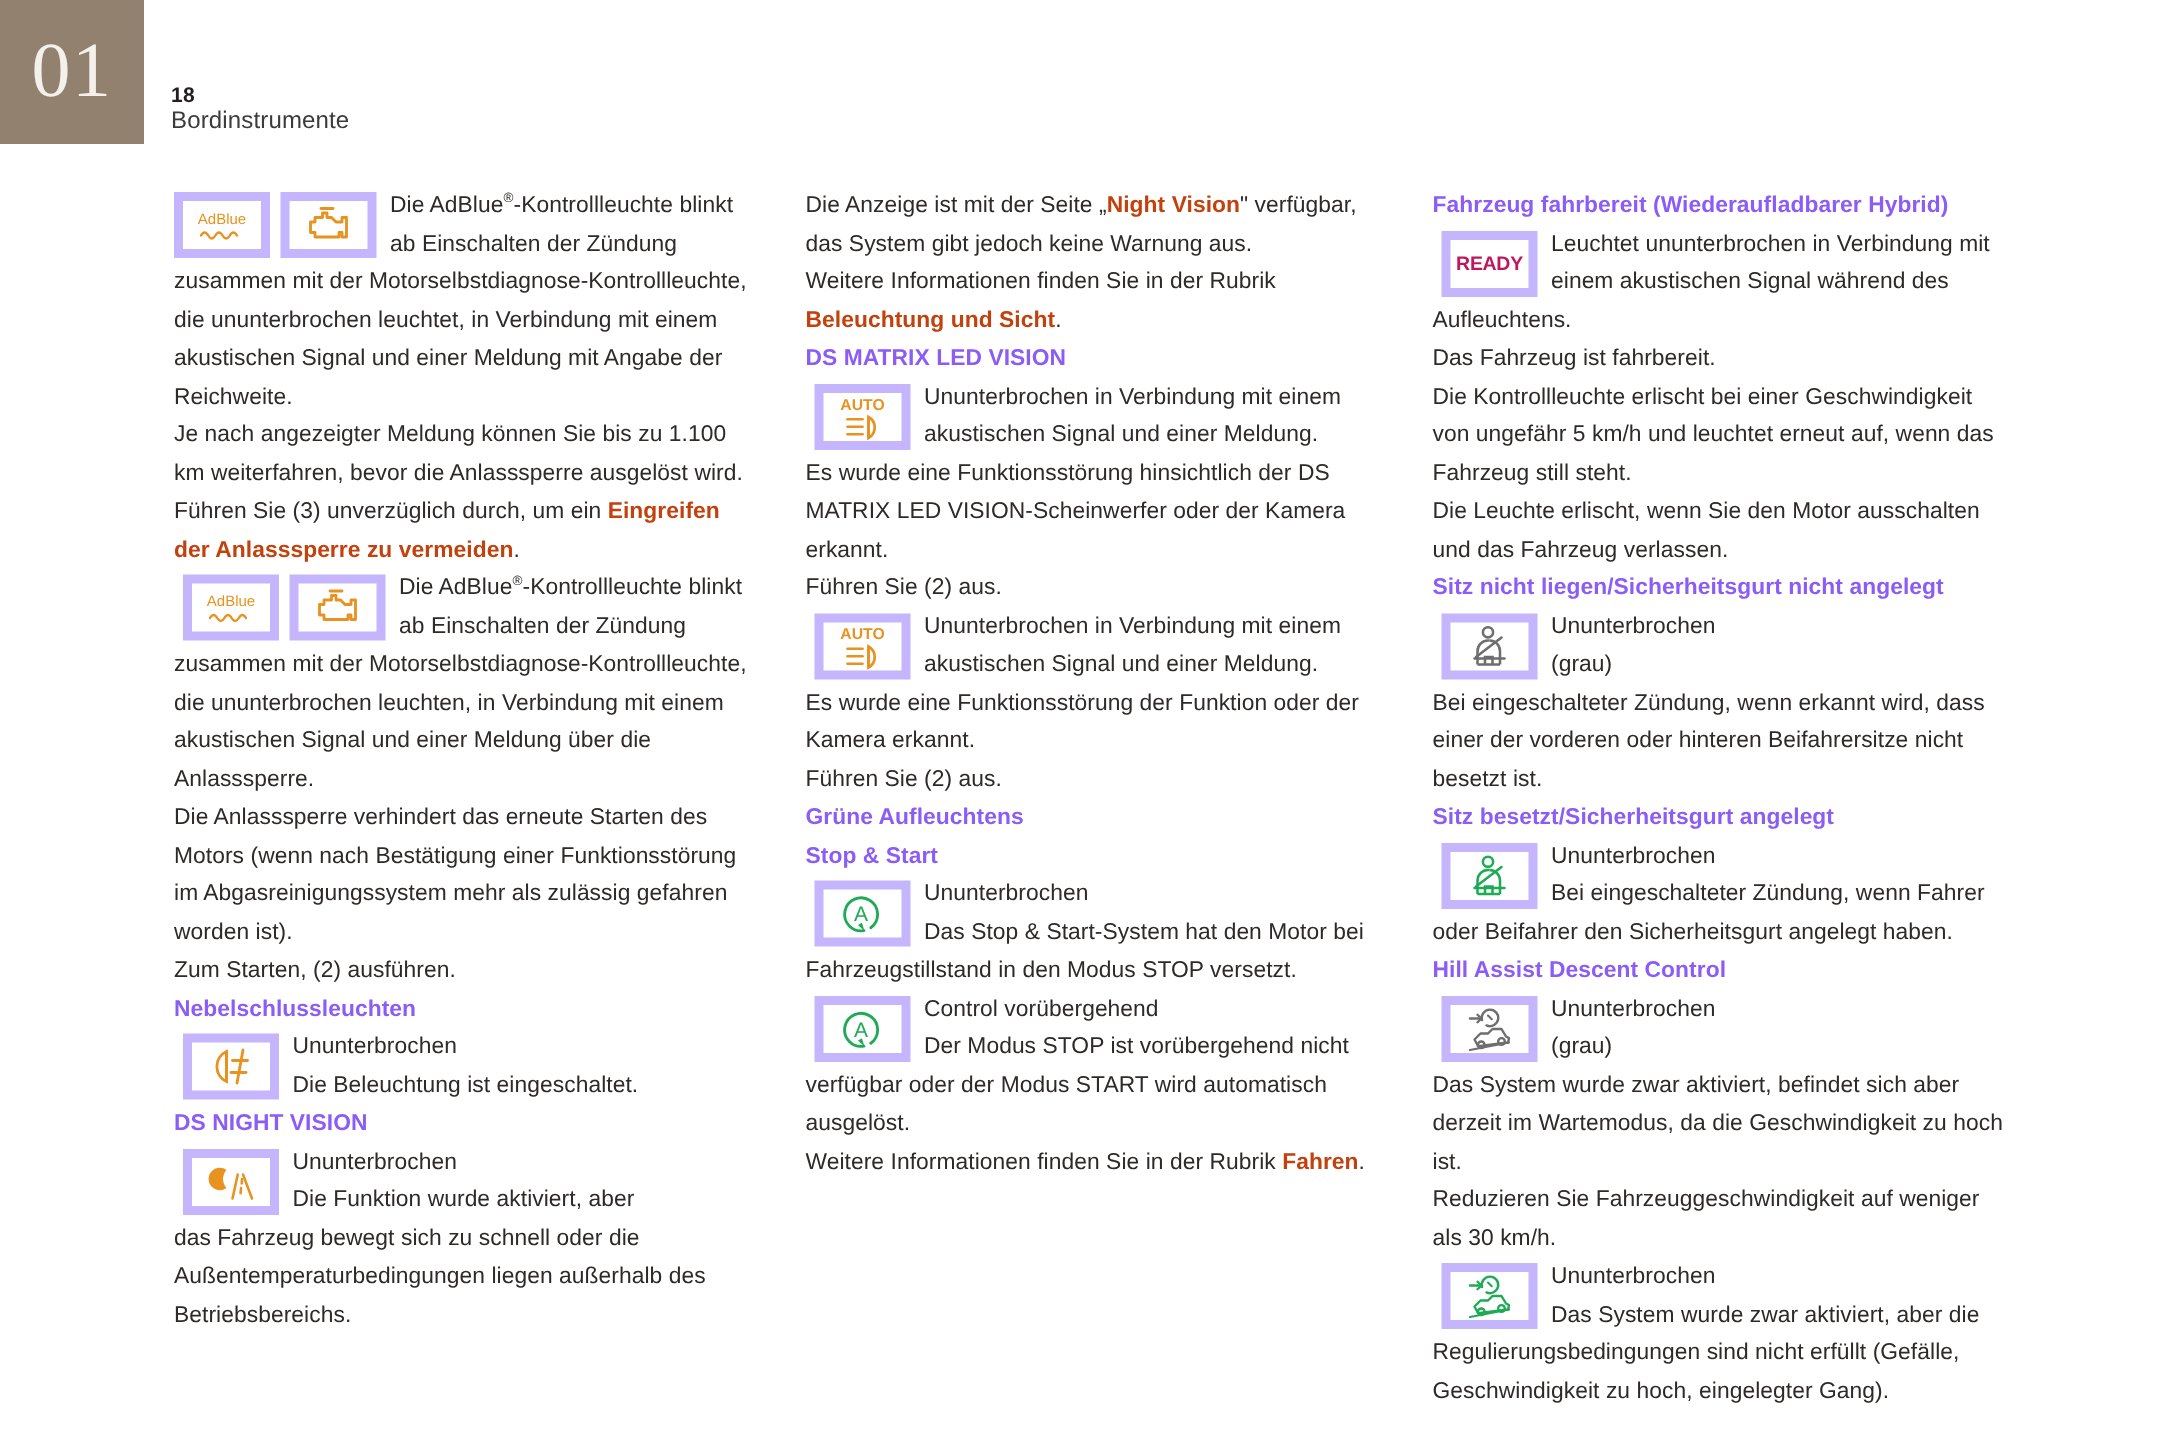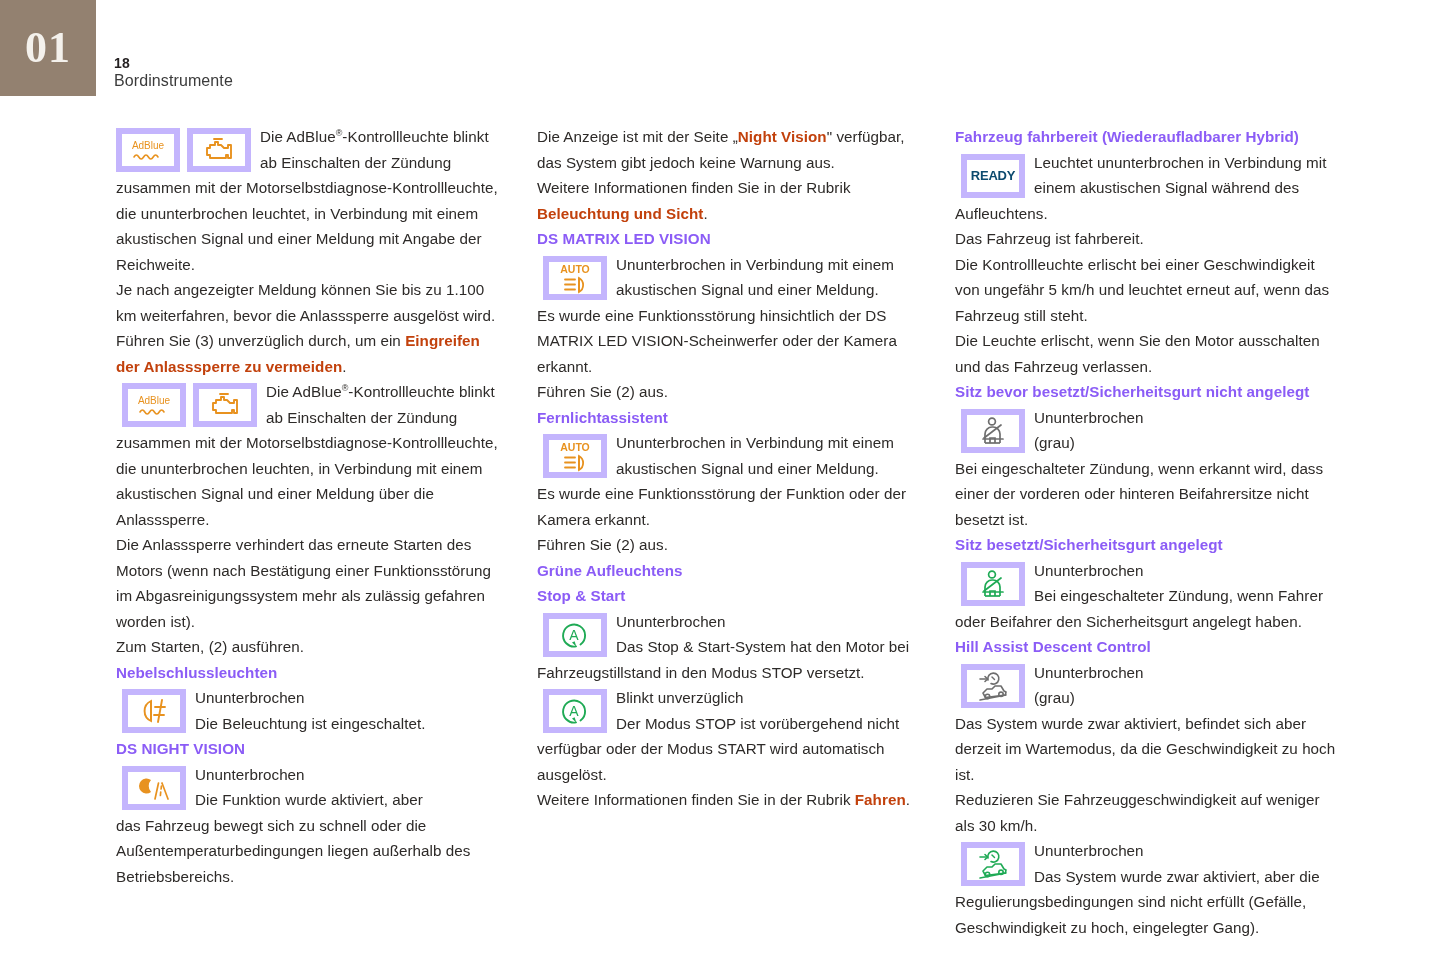--- a/index.html
+++ b/index.html
@@ -12,22 +12,22 @@
     position:relative;
   }
   
   .chapter-badge{
     position:absolute;left:0;top:0;width:96px;height:96px;
     background:#938170;
     display:flex;align-items:center;justify-content:center;
   }
   .chapter-badge span{
     font-family:"Liberation Serif", serif;
-    font-size:44px;color:#f4f1ec;letter-spacing:1px;line-height:1;
-    font-weight:700;
+    font-size:52px;color:#f4f1ec;letter-spacing:1px;line-height:1;
+    font-weight:400;
   }
   .header-text{
     position:absolute;left:114px;top:55px;
   }
   .header-text .pagenum{
     font-size:14px;font-weight:bold;line-height:16px;color:#231f20;
     letter-spacing:.2px;
   }
   .header-text .section{
     font-size:16px;font-weight:400;line-height:20px;color:#3b3b3b;
@@ -80,21 +80,21 @@
     background:#fff;
     box-sizing:border-box;
     display:flex;align-items:center;justify-content:center;
     flex:0 0 auto;
   }
   .icon + .icon{margin-left:7px;}
   .icon svg{display:block;}
   .icon .txt{
     font-size:13px;font-weight:bold;letter-spacing:-.2px;
   }
-  .g{color:#0c4a6e;}
+  .g{color:#be185d;}
 </style>
 </head>
 <body>
 
 <div class="chapter-badge">
   <span>01</span>
 </div>
 <div class="header-text">
   <div class="pagenum">18</div>
   <div class="section">Bordinstrumente</div>
@@ -194,21 +194,20 @@
           <line x1="10" y1="26.5" x2="20" y2="26.5" stroke="#e8921f" stroke-width="1.8" stroke-linecap="round"></line>
           <line x1="10" y1="31.5" x2="20" y2="31.5" stroke="#e8921f" stroke-width="1.8" stroke-linecap="round"></line>
         </svg>
       </div>
     </div>
     <p class="body"><span>Ununterbrochen in Verbindung mit einem</span><br><span>akustischen Signal und einer Meldung.</span></p>
   </div>
   <p class="body">Es wurde eine Funktionsstörung hinsichtlich der DS MATRIX LED VISION-Scheinwerfer oder der Kamera erkannt.</p>
   <p class="body">Führen Sie (2) aus.</p>
 
-  <h3 class="head sp-head">Fernlichtassistent</h3>
   <div class="clearfix">
     <div class="iconblock indent">
       <div class="icon">
         <svg width="40" height="40" viewBox="0 0 40 40">
           <text x="20" y="15" text-anchor="middle" font-family="Liberation Sans, sans-serif" font-size="10.5" font-weight="bold" fill="#e8921f">AUTO</text>
           <path d="M24 20 a8 8 0 0 1 0 14 z" fill="none" stroke="#e8921f" stroke-width="1.8"></path>
           <line x1="24" y1="20" x2="24" y2="34" stroke="#e8921f" stroke-width="1.8"></line>
           <line x1="10" y1="21.5" x2="20" y2="21.5" stroke="#e8921f" stroke-width="1.8" stroke-linecap="round"></line>
           <line x1="10" y1="26.5" x2="20" y2="26.5" stroke="#e8921f" stroke-width="1.8" stroke-linecap="round"></line>
           <line x1="10" y1="31.5" x2="20" y2="31.5" stroke="#e8921f" stroke-width="1.8" stroke-linecap="round"></line>
@@ -240,42 +239,42 @@
   <div class="clearfix">
     <div class="iconblock indent">
       <div class="icon">
         <svg width="40" height="40" viewBox="0 0 40 40">
           <path d="M25.5 29.5 A11 11 0 1 0 21 31.4" fill="none" stroke="#1faa55" stroke-width="1.9" stroke-linecap="round"></path>
           <path d="M17 27.6 L21.4 31.8 L19.6 26.2 Z" fill="#1faa55"></path>
           <text x="19" y="25" text-anchor="middle" font-family="Liberation Sans, sans-serif" font-size="14" fill="#1faa55">A</text>
         </svg>
       </div>
     </div>
-    <p class="body"><span>Blinkt unverzüglich</span><br><span>Der Modus STOP ist vorübergehend nicht</span></p>
+    <p class="body"><span>Control vorübergehend</span><br><span>Der Modus STOP ist vorübergehend nicht</span></p>
   </div>
   <p class="body">verfügbar oder der Modus START wird automatisch ausgelöst.</p>
   <p class="body"><span>Weitere Informationen finden Sie in der Rubrik </span><b>Fahren</b><span>.</span></p>
 </div>
 
 <div class="col col-3">
   <h3 class="head">Fahrzeug fahrbereit (Wiederaufladbarer Hybrid)</h3>
   <div class="clearfix">
     <div class="iconblock indent">
       <div class="icon">
         <span class="txt g">READY</span>
       </div>
     </div>
     <p class="body"><span>Leuchtet ununterbrochen in Verbindung mit</span><br><span>einem akustischen Signal während des</span></p>
   </div>
   <p class="body">Aufleuchtens.</p>
   <p class="body">Das Fahrzeug ist fahrbereit.</p>
   <p class="body">Die Kontrollleuchte erlischt bei einer Geschwindigkeit von ungefähr 5 km/h und leuchtet erneut auf, wenn das Fahrzeug still steht.</p>
   <p class="body">Die Leuchte erlischt, wenn Sie den Motor ausschalten und das Fahrzeug verlassen.</p>
 
-  <h3 class="head sp-head">Sitz bevor besetzt/Sicherheitsgurt nicht angelegt</h3>
+  <h3 class="head sp-head">Sitz nicht liegen/Sicherheitsgurt nicht angelegt</h3>
   <div class="clearfix">
     <div class="iconblock indent">
       <div class="icon">
         <svg width="40" height="40" viewBox="0 0 40 40">
           <circle cx="19" cy="10.5" r="3.4" fill="none" stroke="#6e6e6e" stroke-width="1.7"></circle>
           <path d="M12 32 v-9 a7 7 0 0 1 7 -7 h1" fill="none" stroke="#6e6e6e" stroke-width="1.7"></path>
           <path d="M27 32 v-9 a7 7 0 0 0 -7 -7" fill="none" stroke="#6e6e6e" stroke-width="1.7"></path>
           <path d="M12 32 h15" fill="none" stroke="#6e6e6e" stroke-width="1.7"></path>
           <path d="M17 32 v-5 h5 v5" fill="none" stroke="#6e6e6e" stroke-width="1.7"></path>
           <line x1="10" y1="28" x2="30" y2="28" stroke="#6e6e6e" stroke-width="1.7" stroke-linecap="round"></line>

